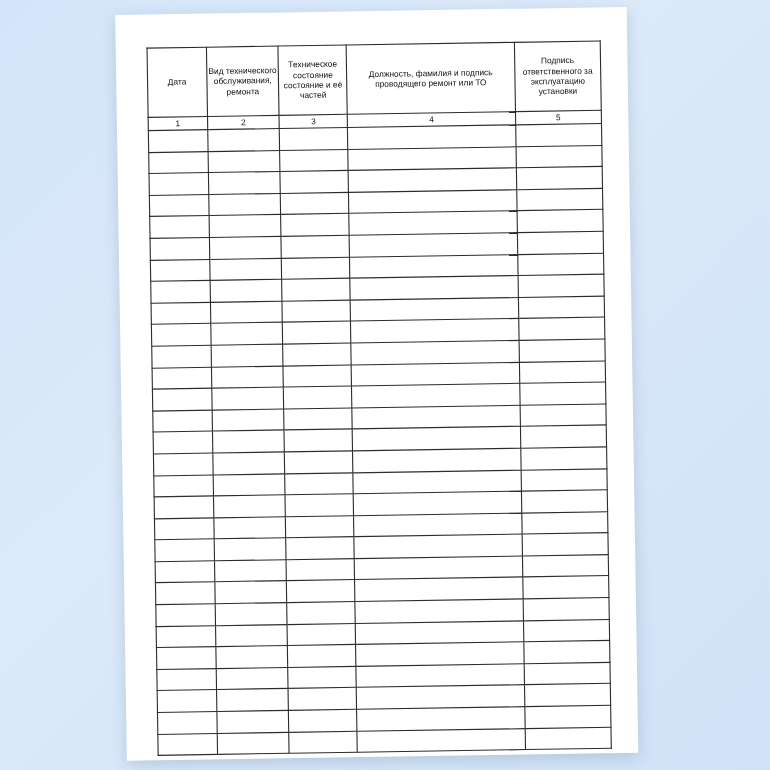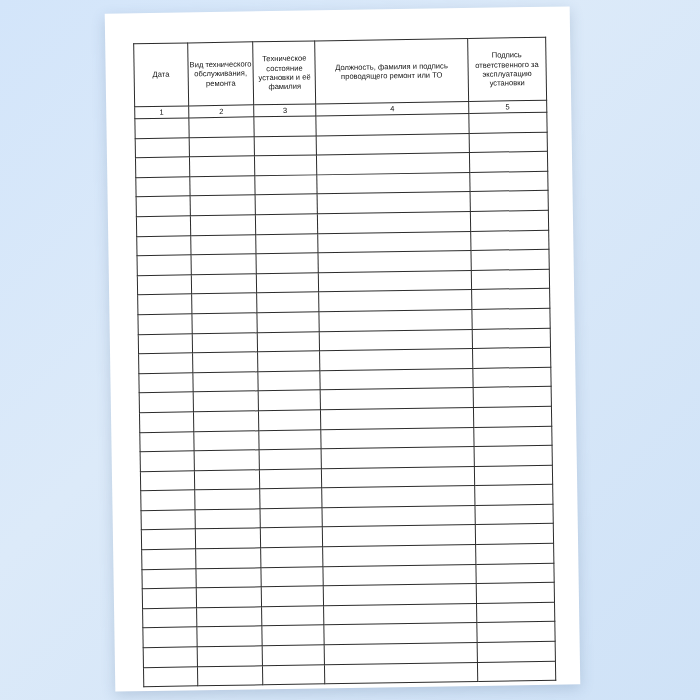--- a/index.html
+++ b/index.html
@@ -86,21 +86,21 @@
           <col class="c1">
             <col class="c2">
             <col class="c3">
             <col class="c4">
             <col class="c5">
         </colgroup>
         <thead>
           <tr>
             <th>Дата</th>
             <th>Вид технического обслуживания, ремонта</th>
-            <th>Техническое состояние установки и её фамилия</th>
+            <th>Техническое состояние состояние и её частей</th>
             <th>Должность, фамилия и подпись проводящего ремонт или ТО</th>
             <th>Подпись ответственного за эксплуатацию установки</th>
           </tr>
           <tr class="numrow">
             <td>1</td>
             <td>2</td>
             <td>3</td>
             <td>4</td>
             <td>5</td>
           </tr>

